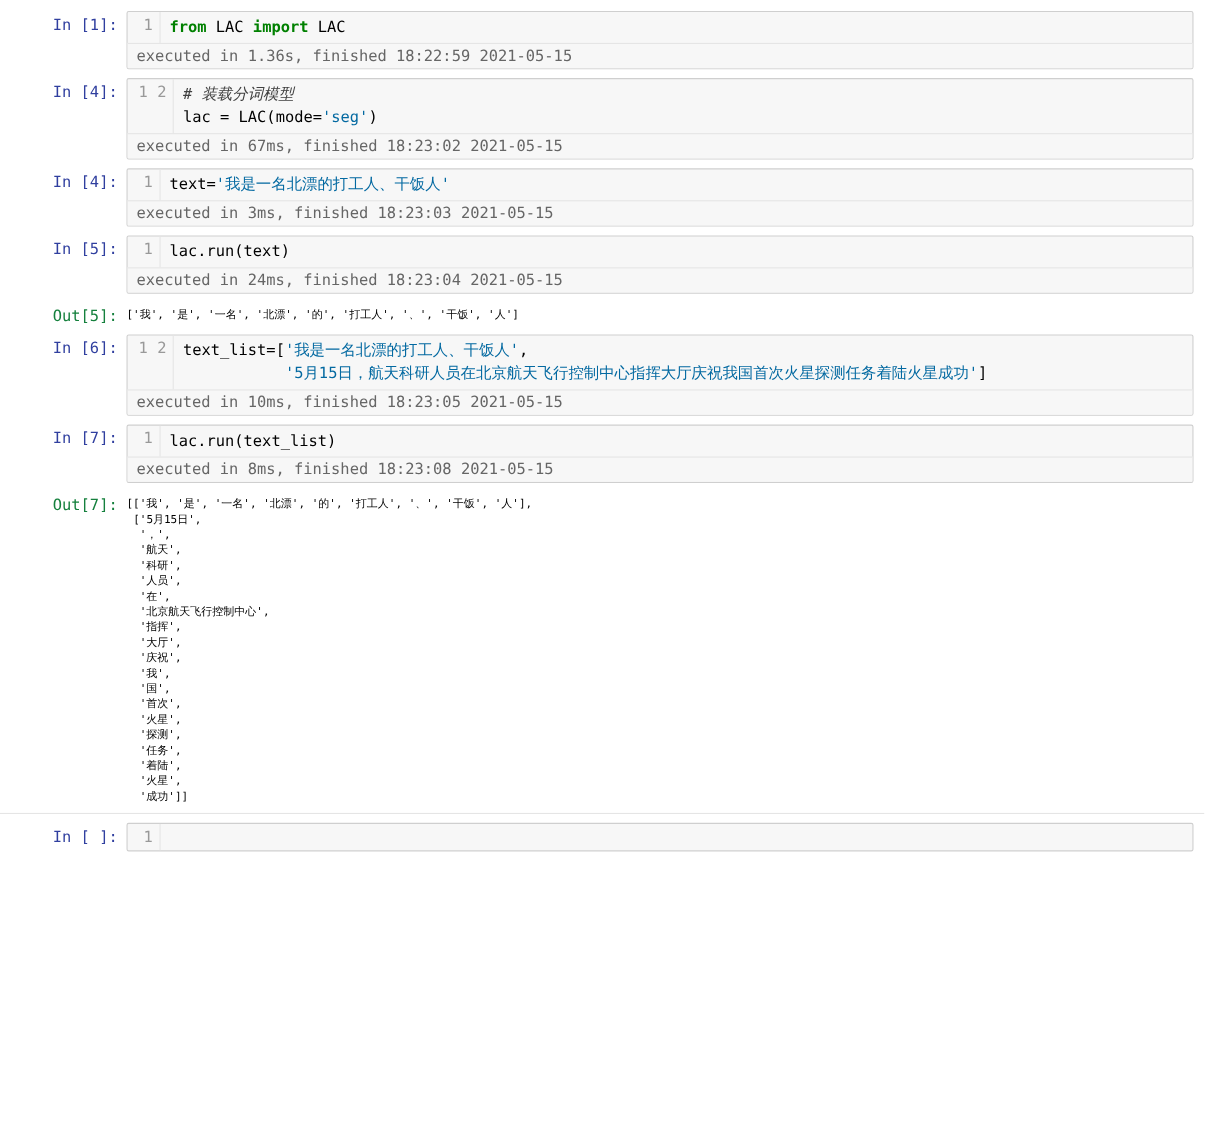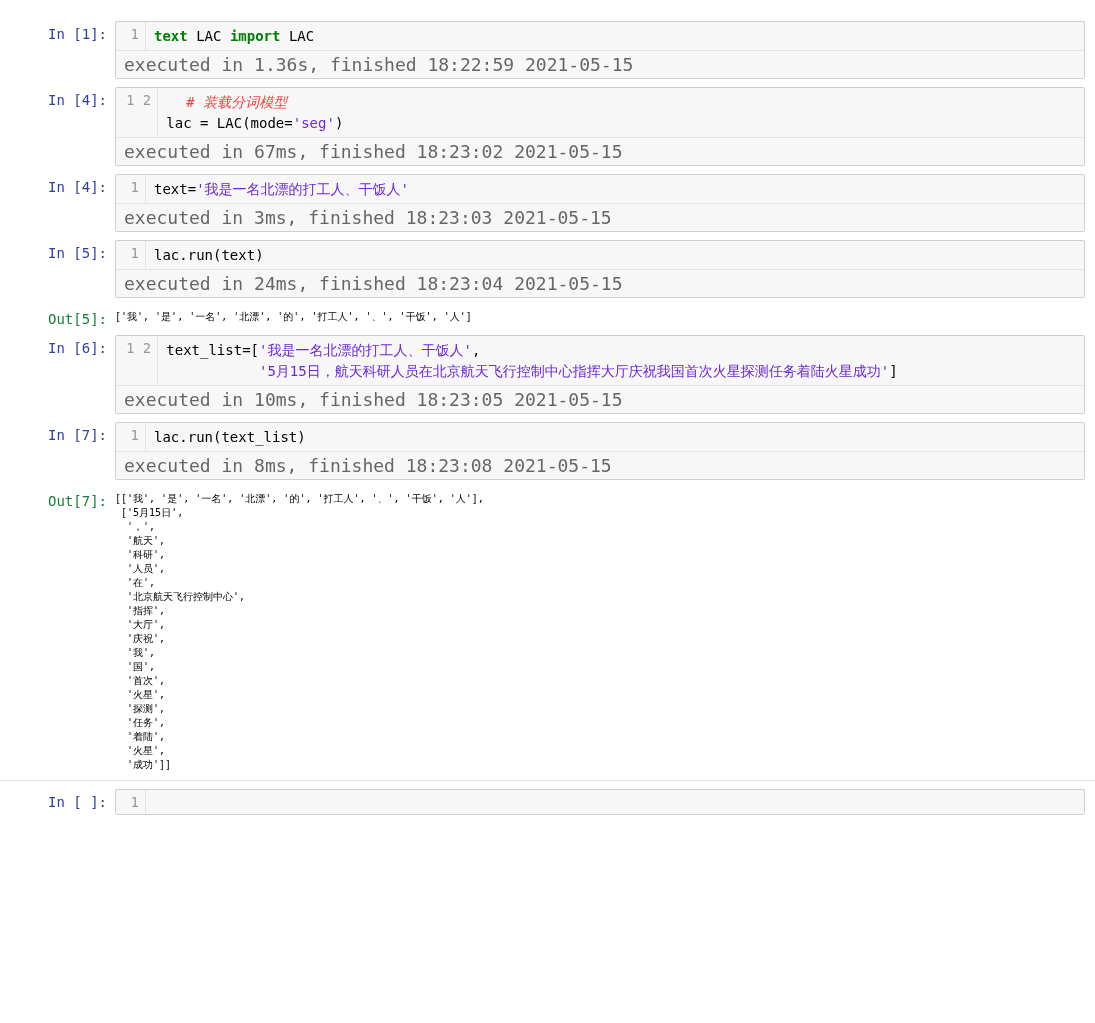--- a/index.html
+++ b/index.html
@@ -4,21 +4,21 @@
 <style>
   * { box-sizing: border-box; }
   body {
     margin: 0;
     padding: 0;
     font-family: "Helvetica Neue", Helvetica, Arial, sans-serif;
     font-size: 14px;
     background: #fff;
     color: #000;
   }
-  .notebook { padding: 17px 0; }
+  .notebook { padding: 6px 0; }
   .cell {
     display: flex;
     padding: 4px 0;
   }
   .prompt {
     width: 115px;
     min-width: 115px;
     text-align: right;
     padding: 5px 8px 0 0;
     font-family: monospace;
@@ -49,52 +49,52 @@
     padding: 4px 8px;
     font-family: Menlo, Consolas, "DejaVu Sans Mono", monospace;
     font-size: 14px;
     line-height: 1.45;
     white-space: pre;
   }
   .exec-timing {
     border-top: 1px solid #e5e5e5;
     background: #f7f7f7;
     font-family: Menlo, Consolas, "DejaVu Sans Mono", monospace;
-    font-size: 18px;
+    font-size: 14px;
     color: #666;
     padding: 3px 8px;
   }
   .output-area {
     font-family: Menlo, Consolas, "DejaVu Sans Mono", monospace;
     font-size: 10px;
     white-space: pre-wrap;
     padding: 4px 0 0 0;
   }
   
   .kw { color: #008000; font-weight: bold; }
-  .str { color: #6d28d9; }
-  .cm { color: #ef4444; font-style: italic; margin-left: 20px; }
+  .str { color: #0369a1; }
+  .cm { color: #404040; font-style: italic; }
   .hr-sep {
     border: none;
     border-top: 1px solid #e5e5e5;
     margin: 4px 0;
   }
 </style>
 </head>
 <body>
 
 <div class="notebook">
 
   <div class="cell">
     <div class="prompt input">In [1]:</div>
     <div class="cell-body">
       <div class="code-block">
         <div class="code-inner">
           <div class="gutter">1</div>
-          <div class="code-lines"><span class="kw">text</span> LAC <span class="kw">import</span> LAC</div>
+          <div class="code-lines"><span class="kw">from</span> LAC <span class="kw">import</span> LAC</div>
         </div>
         <div class="exec-timing">executed in 1.36s, finished 18:22:59 2021-05-15</div>
       </div>
     </div>
   </div>
 
   <div class="cell">
     <div class="prompt input">In [4]:</div>
     <div class="cell-body">
       <div class="code-block">

